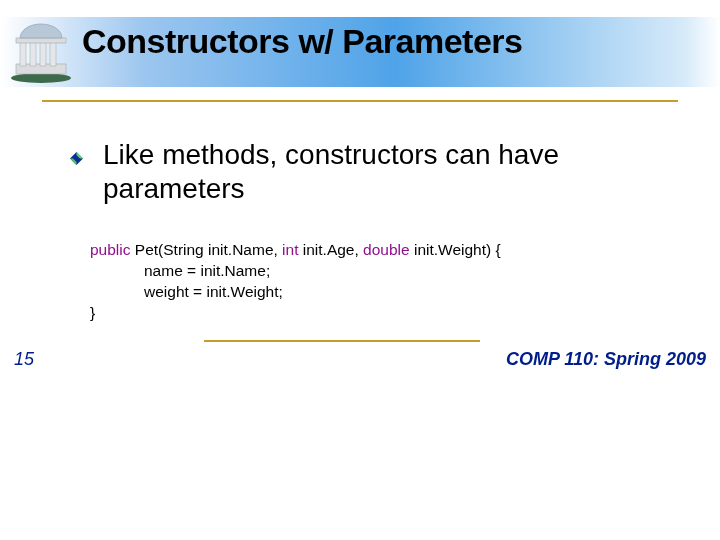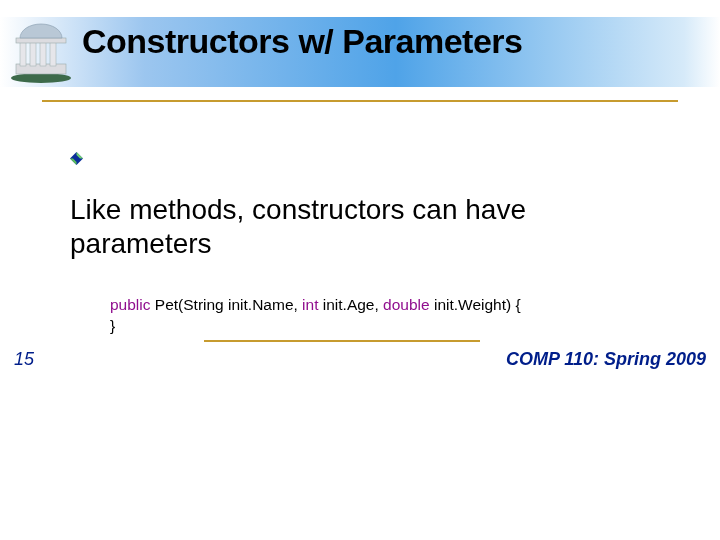--- a/index.html
+++ b/index.html
@@ -37,31 +37,31 @@
     width: 636px;
     height: 0;
     border-top: 2px solid #c79b2f;
   }
   .content {
     position: absolute;
     top: 138px;
     left: 70px;
     width: 600px;
   }
-  .bullet-row { display: flex; align-items: flex-start; gap: 28px; flex-direction: column; }
+  .bullet-row { display: flex; align-items: flex-start; gap: 20px; }
   .bullet-icon { flex: none; margin-top: 14px; }
   .bullet-text {
     font-size: 28px;
     color: #000;
     line-height: 1.22;
     font-family: Verdana, Arial, sans-serif;
   }
   .code {
     margin-top: 34px;
-    margin-left: 40px;
+    margin-left: 20px;
     font-size: 15.5px;
     color: #000;
     font-family: Verdana, Arial, sans-serif;
     line-height: 1.35;
   }
   .code .l2 { margin-left: 54px; }
   .kw { color: #900e8e; }
   .page-num {
     position: absolute;
     left: 14px;
@@ -116,20 +116,22 @@
       <svg class="bullet-icon" width="13" height="13" viewBox="0 0 13 13">
         <polygon points="6.5,0 13,6.5 6.5,13 0,6.5" fill="#0b2e9a"></polygon>
         <polygon points="6.5,0 13,6.5 10,6.5 6.5,3" fill="#6fd26f"></polygon>
         <polygon points="0,6.5 6.5,13 6.5,10 3,6.5" fill="#5bbf5b"></polygon>
       </svg>
       <div class="bullet-text">Like methods, constructors can have parameters</div>
     </div>
 
     <div class="code">
       <div><span class="kw">public</span><span> Pet(String init.Name, </span><span class="kw">int</span><span> init.Age, </span><span class="kw">double</span><span> init.Weight) {</span></div>
+      <div class="l2">name = init.Name;</div>
+      <div class="l2">weight = init.Weight;</div>
       <div>}</div>
     </div>
   </div>
 
   <div class="footer-rule"></div>
   <div class="page-num">15</div>
   <div class="course">COMP 110: Spring 2009</div>
 </div>
 
 </body></html>

